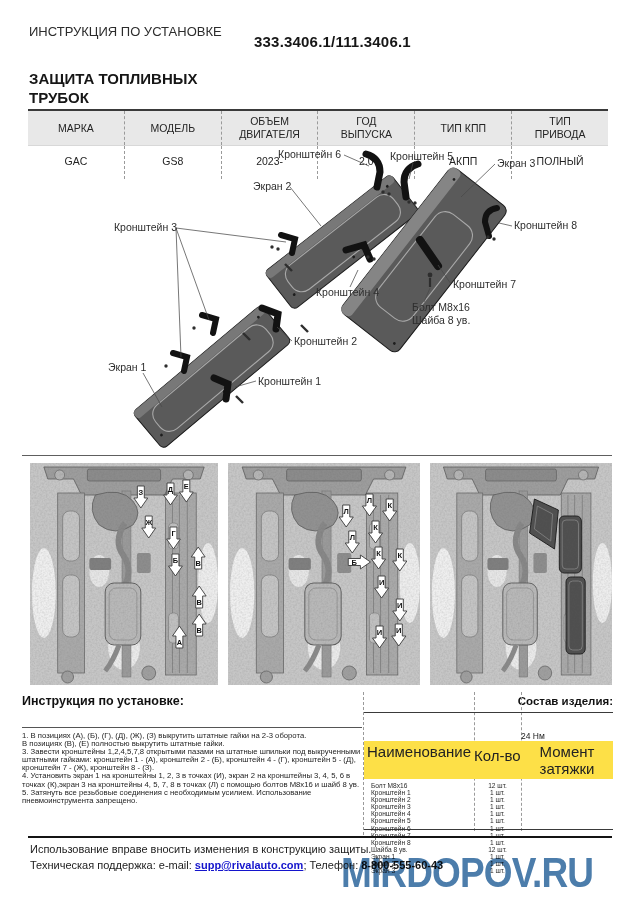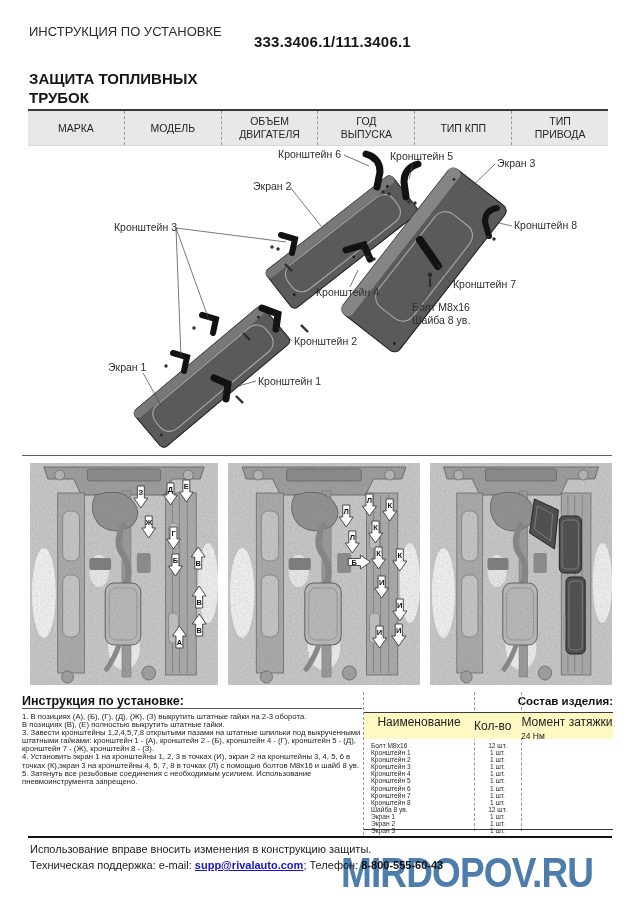--- a/index.html
+++ b/index.html
@@ -29,29 +29,29 @@
 
   
   .photo{position:absolute;top:463px;height:222px;}
   #photo-0{left:30px;width:188px;}
   #photo-1{left:228px;width:192px;}
   #photo-2{left:430px;width:182px;}
   .photo svg{width:100%;height:100%;display:block;}
 
   
   .instr{position:absolute;left:22px;top:694px;width:340px;}
-  .instr-title{font-size:12.5px;font-weight:bold;color:#111;padding-bottom:0;border-bottom:1px solid #555;margin-bottom:4px;}
+  .instr-title{font-size:12.5px;font-weight:bold;color:#111;padding-bottom:19px;border-bottom:1px solid #555;margin-bottom:4px;}
   .step{font-size:7.7px;line-height:8.1px;color:#1d1d1d;white-space:pre;}
 
   
   .parts{position:absolute;left:363px;top:692px;width:249px;height:143px;border-left:1px dashed #9a9a9a;}
   .dash-col{position:absolute;top:0;bottom:4px;border-left:1px dashed #9a9a9a;}
   .parts-title{font-size:11.5px;font-weight:bold;color:#111;padding:3px 0 5px 20px;text-align:right;}
   .parts-table{border-top:1.5px solid #3a3a3a;border-bottom:1.5px solid #3a3a3a;height:116px;position:relative;}
-  .parts-head{display:flex;background:#fef9c3;font-size:12px;color:#222;}
+  .parts-head{display:flex;background:#fde047;font-size:15px;color:#222;margin-top:28px;}
   .ph-name{width:110px;text-align:center;padding:2px 0;}
   .ph-qty{width:47px;padding:6px 0;}
   .ph-torque{flex:1;text-align:center;padding:2px 0;}
   .parts-rows{padding-top:3px;}
   .prow{display:flex;font-size:6.6px;line-height:7.1px;color:#2a2a2a;}
   .pr-name{width:110px;padding-left:7px;box-sizing:border-box;}
   .pr-qty{width:47px;text-align:center;}
   .torque-val{position:absolute;left:157px;width:90px;top:18px;text-align:left;font-size:8.5px;color:#222;}
 
   
@@ -76,20 +76,28 @@
       <div class="vrow head">
         <div class="vcell">МАРКА</div>
         <div class="vcell">МОДЕЛЬ</div>
         <div class="vcell">ОБЪЕМ
 ДВИГАТЕЛЯ</div>
         <div class="vcell">ГОД
 ВЫПУСКА</div>
         <div class="vcell">ТИП КПП</div>
         <div class="vcell">ТИП
 ПРИВОДА</div>
+      </div>
+      <div class="vrow data">
+        <div class="vcell">GAC</div>
+        <div class="vcell">GS8</div>
+        <div class="vcell">2023-</div>
+        <div class="vcell">2.0</div>
+        <div class="vcell">АКПП</div>
+        <div class="vcell">ПОЛНЫЙ</div>
       </div>
     </div>
 
   <svg class="diagram" id="diagram-svg" viewBox="0 0 636 318">
 
     <g transform="translate(342,102) rotate(-38)">
       <rect x="-80" y="-24" width="160" height="48" rx="5" fill="#5a5a5a" stroke="#1a1a1a"></rect>
       <rect x="-80" y="-24" width="160" height="9" rx="4" fill="#7e7e7e" opacity="0.85"></rect>
       <rect x="-67" y="-14" width="134" height="31" rx="12" fill="none" stroke="#a8a8a8" stroke-width="1.1"></rect>
       <circle cx="-70" cy="12" r="1.4" fill="#1e1e1e"></circle>

